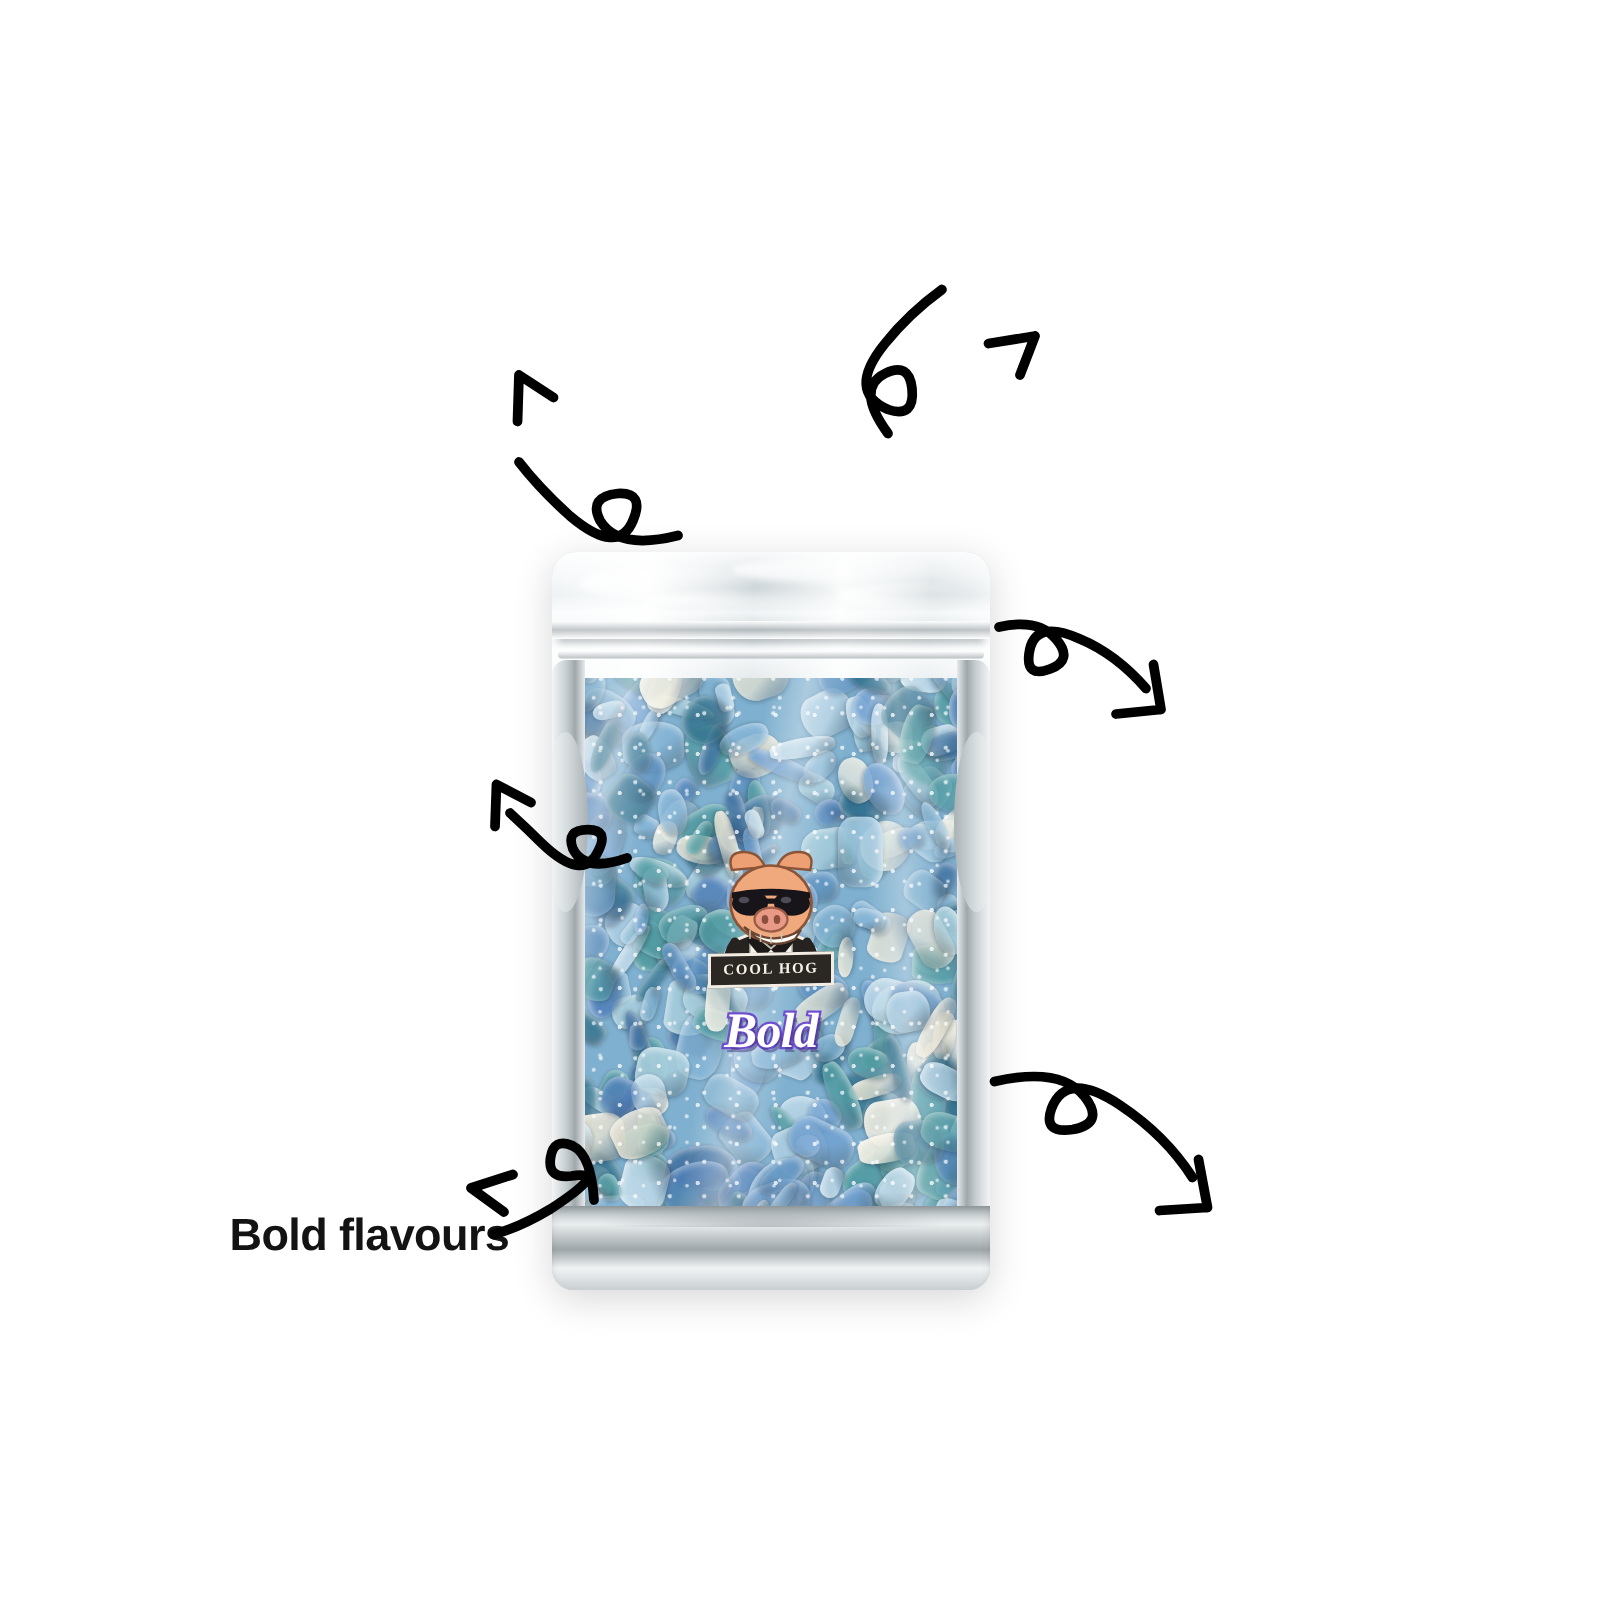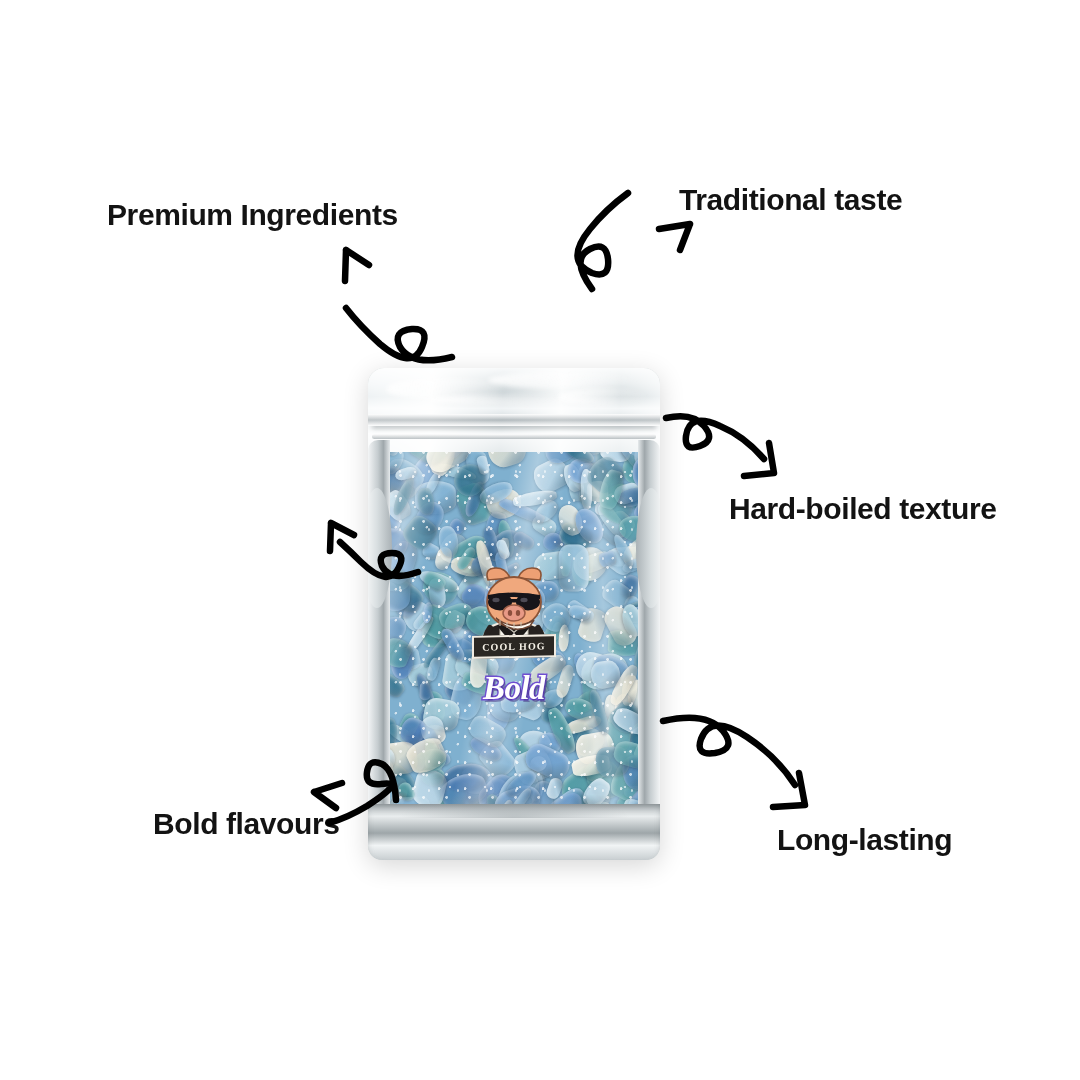--- a/index.html
+++ b/index.html
@@ -546,25 +546,21 @@
           <div class="hog-banner">
             <span>COOL HOG</span>
           </div>
         </div>
         <div class="candy-word">Bold</div>
       </div>
 
     </div>
   </div>
 
-  <div class="feature-label lbl-premium">Premium Ingredients</div>
-  <div class="feature-label lbl-trad">Traditional taste</div>
-  <div class="feature-label lbl-hard">Hard-boiled texture</div>
   <div class="feature-label lbl-bold">Bold flavours</div>
-  <div class="feature-label lbl-long">Long-lasting</div>
 
   <svg class="arrow-layer" width="1080" height="1080" viewBox="0 0 1080 1080">
     <g fill="none" stroke="#000000" stroke-width="6.5" stroke-linecap="round" stroke-linejoin="round">
 
       <g>
         <path d="M452 357 q-40 10 -52 -10 q-8 -16 12 -18 q18 -1 10 18 q-10 24 -42 -3 q-20 -18 -34 -36"></path>
         <path d="M346 250 l-1 31 M346 250 l23 15"></path>
       </g>
 
       <g>

